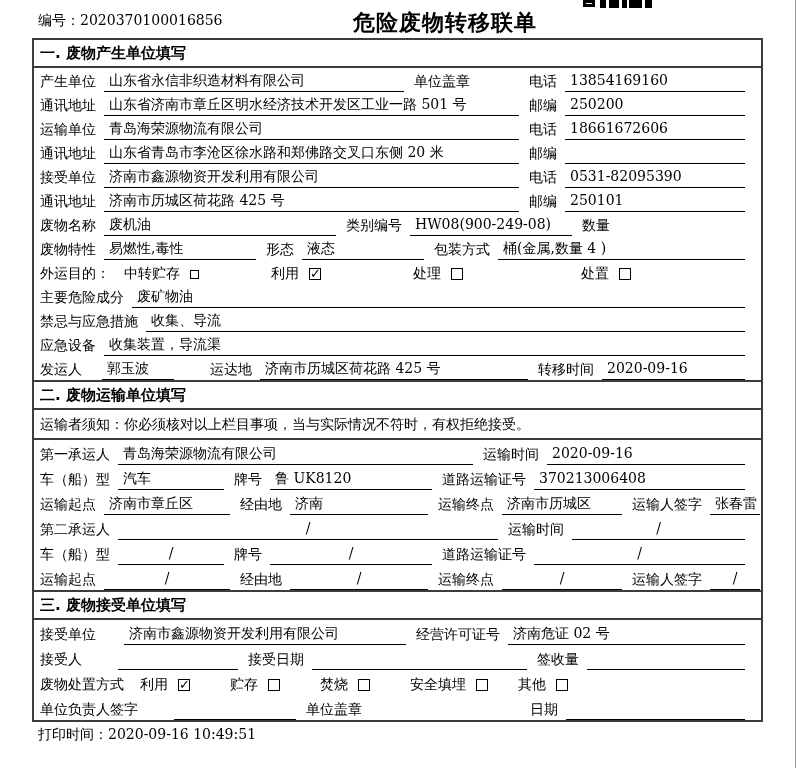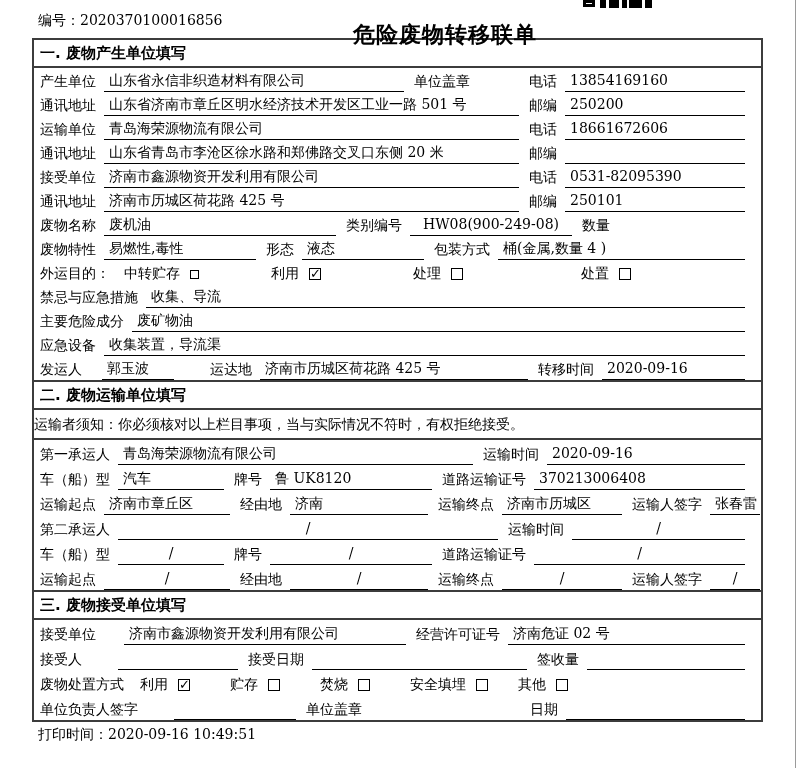--- a/index.html
+++ b/index.html
@@ -10,39 +10,39 @@
     color:#000;
     font-family:"DejaVu Serif","Liberation Serif",serif;
     font-size:14px;
     box-sizing:border-box;
     border-right:1px solid #9a9a9a;
     overflow:hidden;
   }
   .hdr{position:relative;height:38px;}
   .doc-no{position:absolute;left:38px;top:12px;font-size:14px;white-space:nowrap;}
   .doc-title{
-    position:absolute;left:445px;top:20px;transform:translateX(-50%);
+    position:absolute;left:445px;top:8px;transform:translateX(-50%);
     font-family:"DejaVu Sans","Liberation Sans",sans-serif;
     font-weight:bold;font-size:22px;letter-spacing:1px;white-space:nowrap;
   }
   .qr{position:absolute;left:583px;top:0;height:8px;display:flex;align-items:flex-start;}
   .qr-sq{width:12px;height:7px;border:3px solid #000;box-sizing:border-box;margin-right:5px;}
   .qr-b{height:8px;background:#000;display:inline-block;}
   .qr-w{height:8px;display:inline-block;}
   .boxes{margin:0 32px;}
   .box{border:2px solid #3c3c3c;}
   .box + .box{margin-top:-2px;}
   .sec-h{
     font-family:"DejaVu Sans","Liberation Sans",sans-serif;
     font-weight:bold;font-size:15px;
     padding:2px 6px;height:22px;line-height:22px;
     border-bottom:2px solid #3c3c3c;
   }
   .note{
-    font-size:14px;height:28px;line-height:28px;padding:0 0;
+    font-size:14px;height:28px;line-height:28px;padding:0 6px;
     border-bottom:2px solid #3c3c3c;white-space:nowrap;
   }
   .row{
     display:flex;align-items:flex-end;
     padding:0 6px;height:24px;line-height:21px;
     white-space:nowrap;font-size:14px;
   }
   .s2 .row,.s3 .row{height:25px;}
   .lbl{flex:none;margin-right:8px;}
   .val{
@@ -127,21 +127,21 @@
         <div class="row">
           <span class="lbl">通讯地址</span>
           <span class="val fill">济南市历城区荷花路 425 号</span>
           <span class="lbl">邮编</span>
           <span class="val" style="min-width: 170px;">250101</span>
         </div>
         <div class="row">
           <span class="lbl">废物名称</span>
           <span class="val" style="min-width: 222px;">废机油</span>
           <span class="lbl">类别编号</span>
-          <span class="val" style="min-width: 152px; text-align: center;">HW08(900-249-08)</span>
+          <span class="val" style="min-width: 152px;">HW08(900-249-08)</span>
           <span class="lbl">数量</span>
         </div>
         <div class="row">
           <span class="lbl">废物特性</span>
           <span class="val" style="min-width: 142px;">易燃性,毒性</span>
           <span class="lbl">形态</span>
           <span class="val" style="min-width: 112px;">液态</span>
           <span class="lbl">包装方式</span>
           <span class="val fill">桶(金属,数量  4 )</span>
         </div>
@@ -156,26 +156,26 @@
             <span class="tick">✓</span>
           </span>
           <span class="gap" style="width: 90px;"></span>
           <span class="lbl">处理</span>
           <span class="cb"></span>
           <span class="gap" style="width: 116px;"></span>
           <span class="lbl">处置</span>
           <span class="cb"></span>
         </div>
         <div class="row">
+          <span class="lbl">主要危险成分</span>
+          <span class="val fill">废矿物油</span>
+        </div>
+        <div class="row">
           <span class="lbl">禁忌与应急措施</span>
           <span class="val fill">收集、导流</span>
-        </div>
-        <div class="row">
-          <span class="lbl">主要危险成分</span>
-          <span class="val fill">废矿物油</span>
         </div>
         <div class="row">
           <span class="lbl">应急设备</span>
           <span class="val fill">收集装置，导流渠</span>
         </div>
         <div class="row">
           <span class="lbl">发运人</span>
           <span class="gap" style="width: 12px;"></span>
           <span class="val" style="min-width: 62px;">郭玉波</span>
           <span class="gap" style="width: 26px;"></span>

